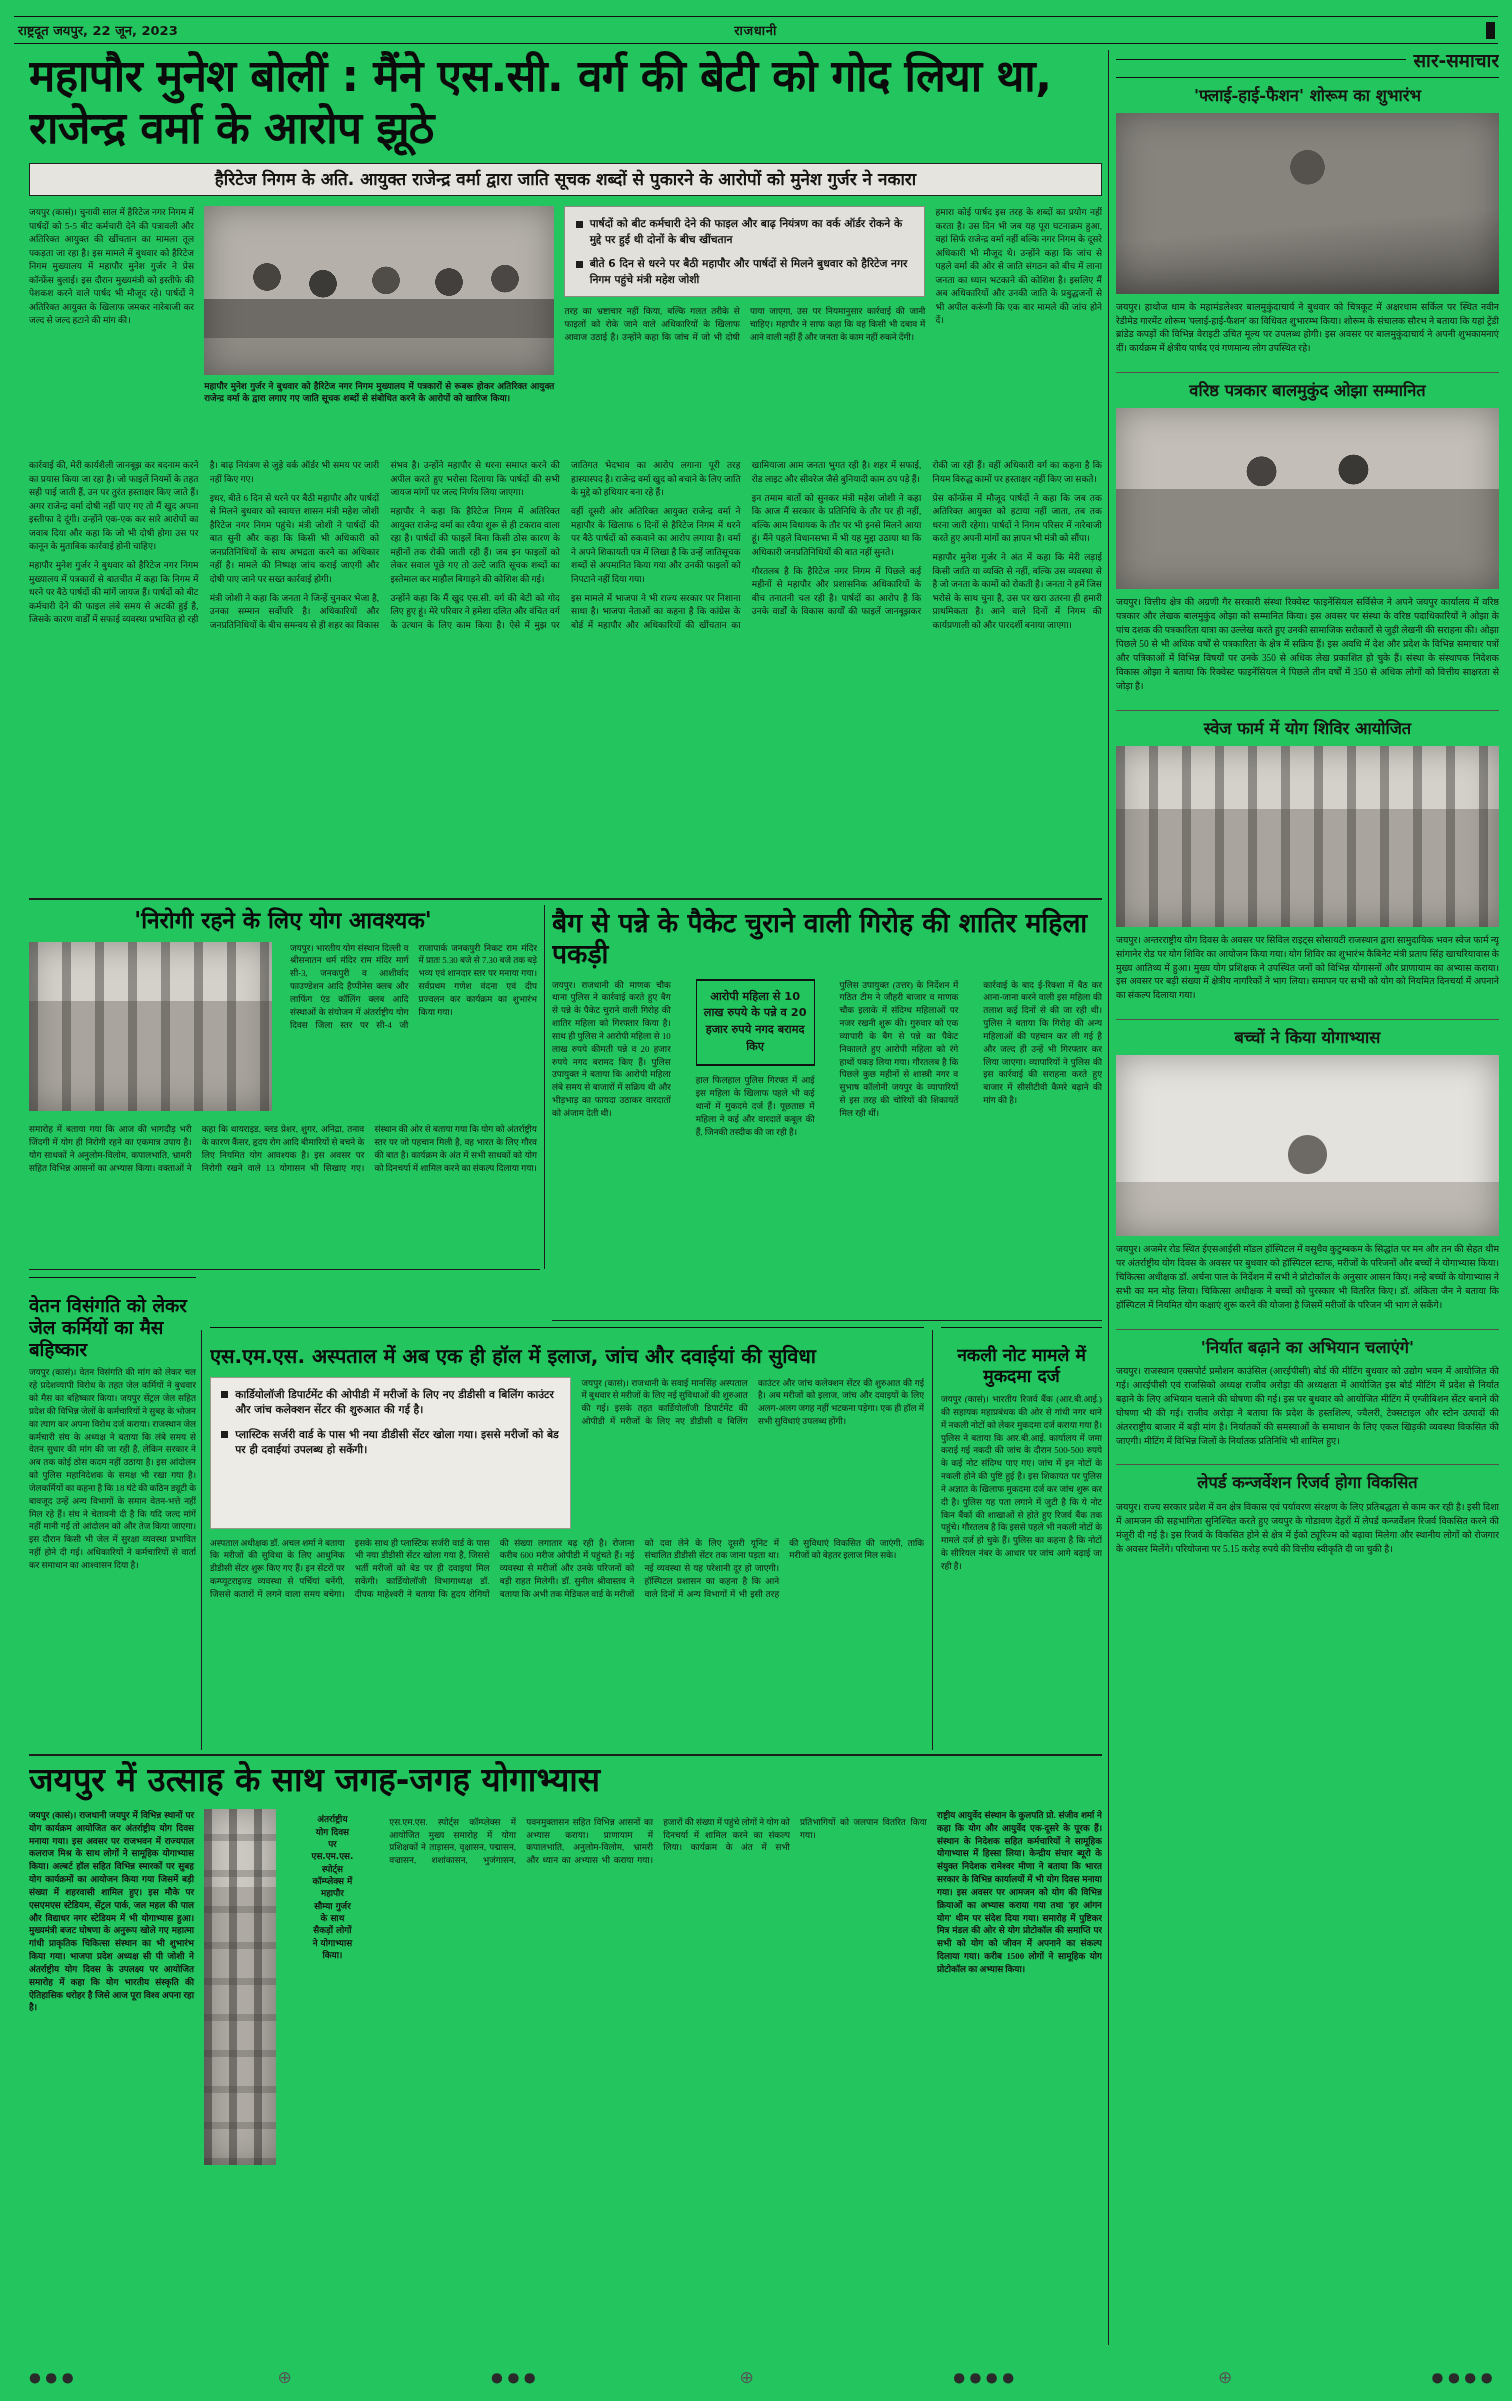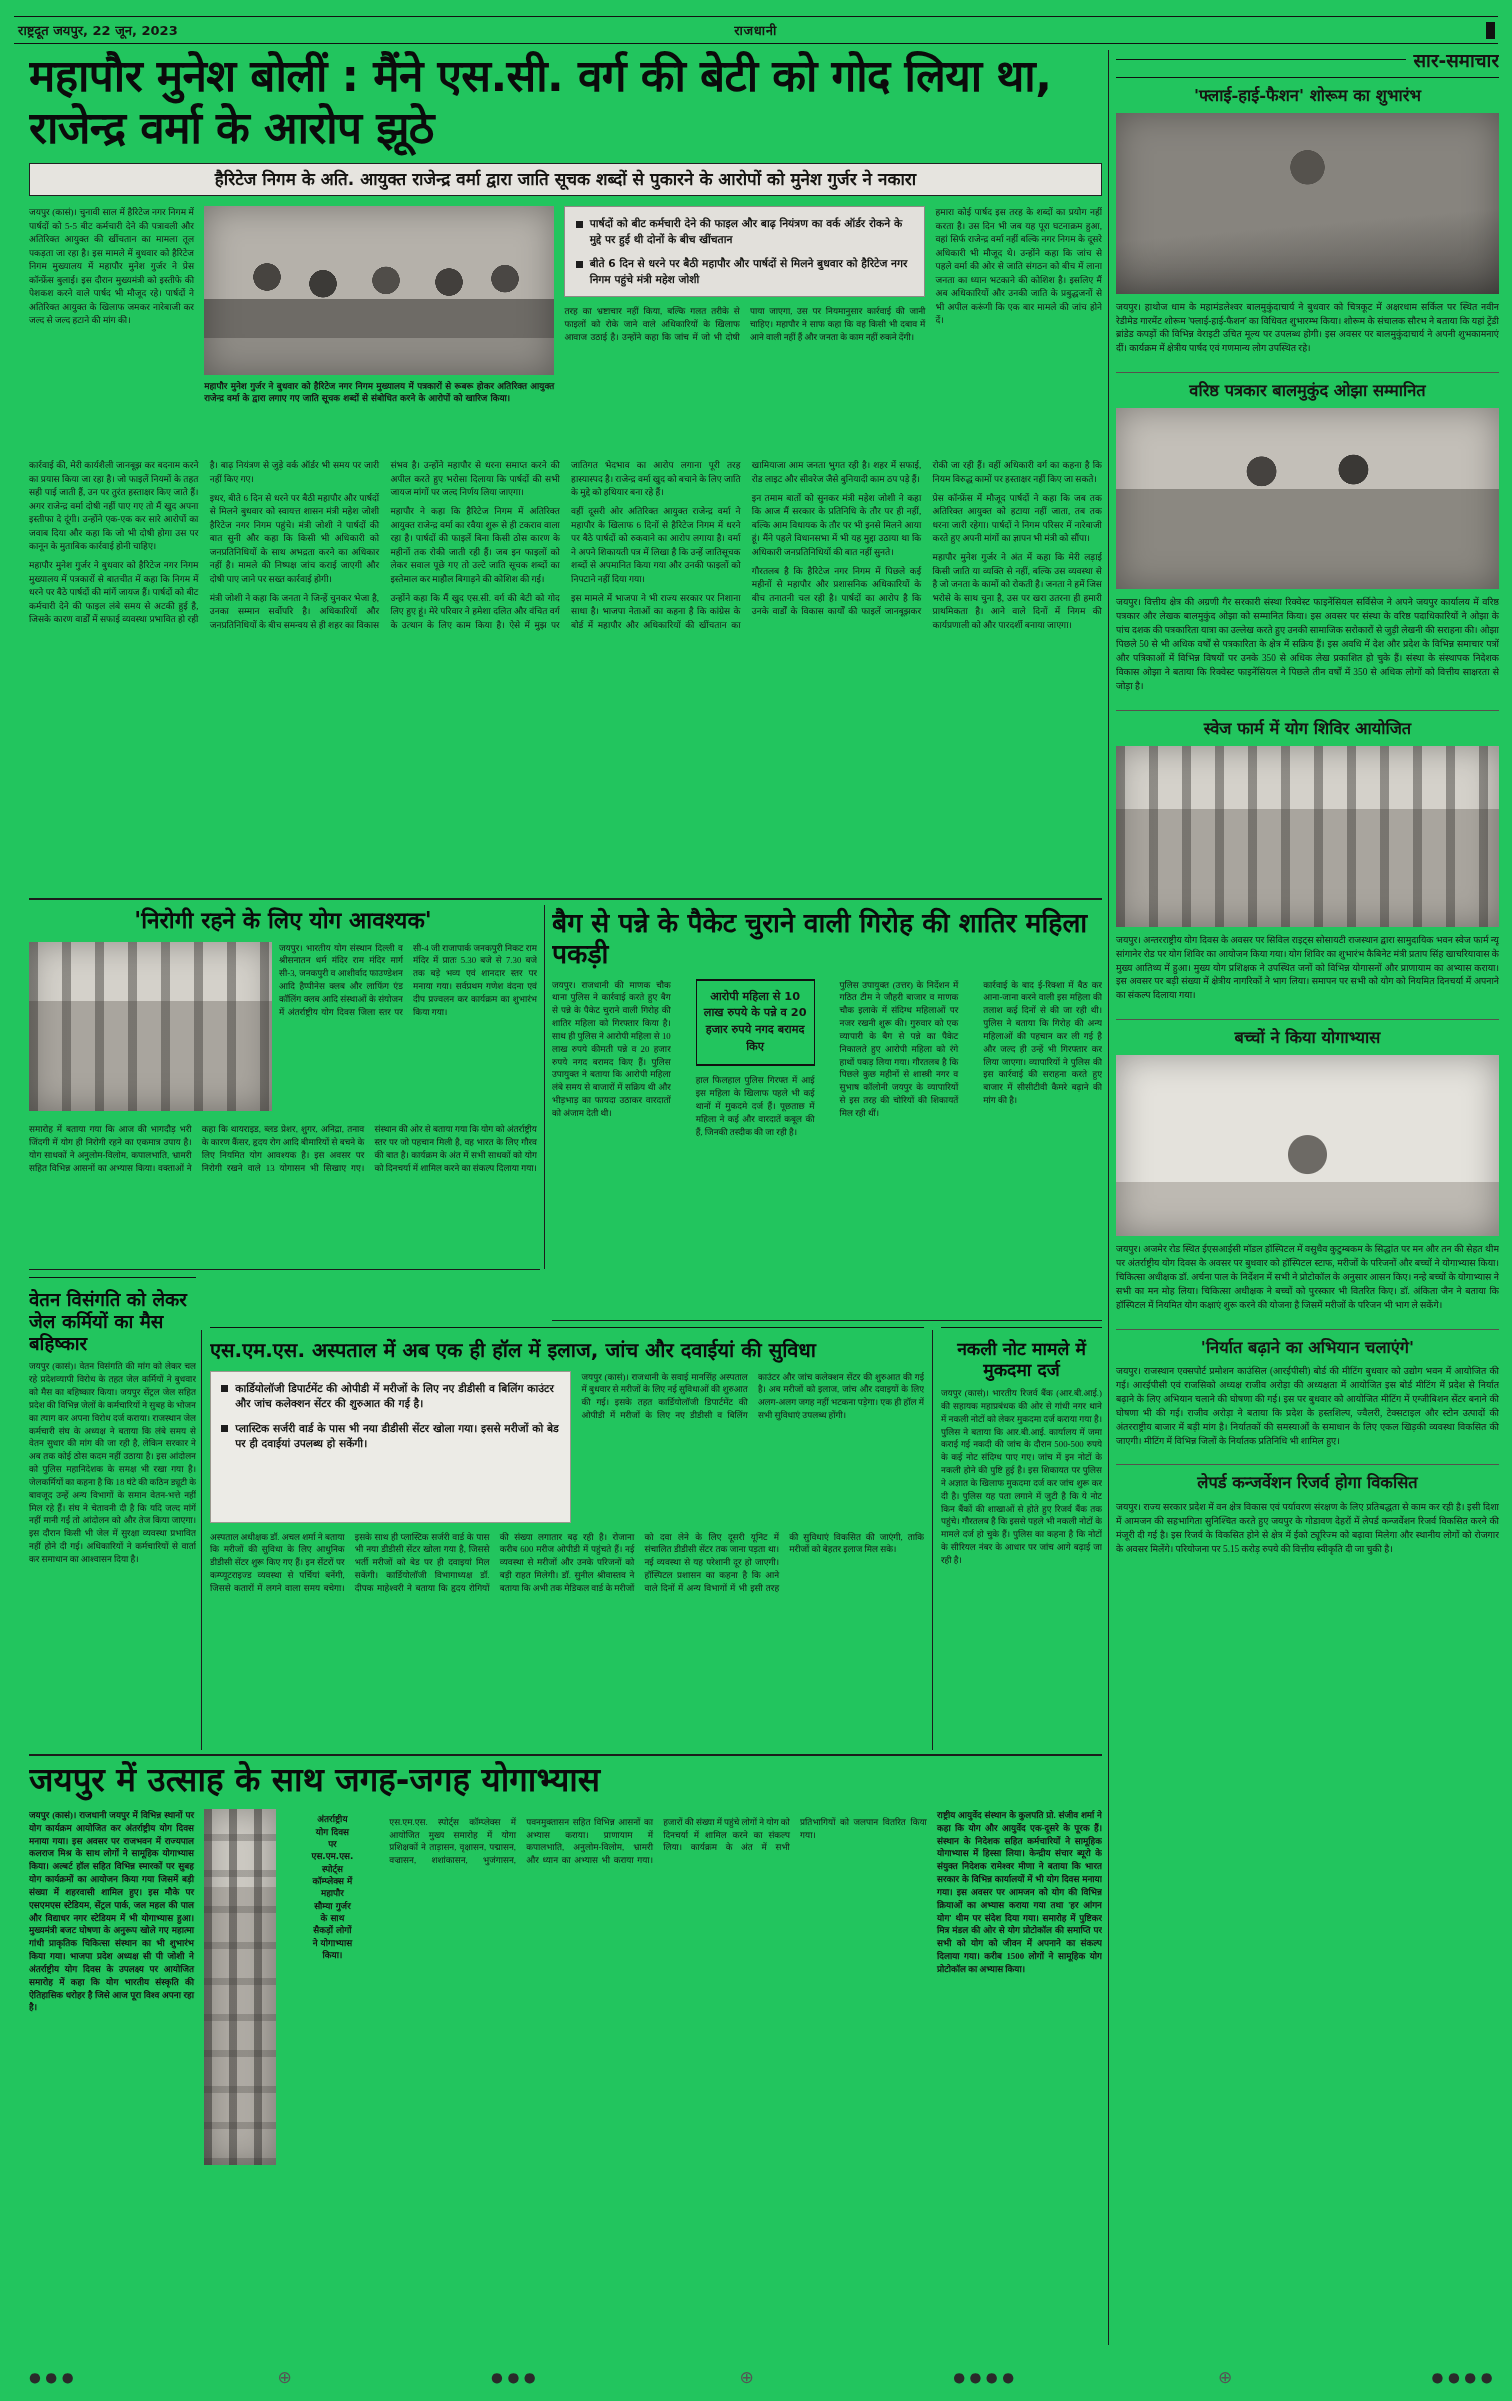--- a/index.html
+++ b/index.html
@@ -77,30 +77,30 @@
   .rule{position:absolute;background:#1c1c1c;}
 
   
   .nirogi .hl{font-size:22.6px;text-align:center;}
   .bag .hl{font-size:26.5px;text-align:left;}
   .vetan .hl{font-size:18.6px;}
   .sms .hl{font-size:20px;}
   .nakli .hl{font-size:17.5px;text-align:center;}
   .utsah .hl{font-size:33px;}
 
-  .nirogi-row{display:flex;gap:7px;margin-top:8px;height:175px;overflow:hidden;}
+  .nirogi-row{display:flex;gap:18px;margin-top:8px;height:175px;overflow:hidden;}
   .nirogi-row .ph{flex:0 0 243px;height:169px;}
   .nirogi-body{margin-top:6.8px;height:130px;overflow:hidden;}
 
   .bag-body{display:flex;gap:25px;margin-top:9px;height:322px;overflow:hidden;}
   .bag-col{flex:1;}
   .highlightbox{border-top:2.3px solid #111;border-bottom:2.3px solid #111;border-left:0.6px solid #111;border-right:0.6px solid #111;
     padding:8px 5.6px;text-align:center;font-family:"DejaVu Sans",sans-serif;font-weight:bold;font-size:11.3px;line-height:1.5;margin-bottom:8px;}
 
-  .vetan,.sms,.nakli{border-top:1.7px solid #111;padding-top:11px;}
+  .vetan,.sms,.nakli{border-top:1.7px solid #111;padding-top:17px;}
   .vetan .txt{margin-top:5.6px;}
 
   .sms-rowA{display:flex;gap:10.2px;margin-top:8px;height:152px;overflow:hidden;}
   .sms-bullets{flex:0 0 339px;background:#ecebe6;border:0.6px solid #9b988f;padding:9px 10.2px;display:flex;flex-direction:column;gap:9px;}
   .sms-rowB{margin-top:8px;height:186px;overflow:hidden;}
 
   .utsah-grid{display:flex;gap:10.2px;margin-top:9px;height:536px;overflow:hidden;}
   .utsah-left,.utsah-right{flex:0 0 165px;font-weight:bold;}
   .utsah-center{flex:1;display:flex;flex-direction:row;gap:36px;}
   .utsah-center .ph{height:356px;}

